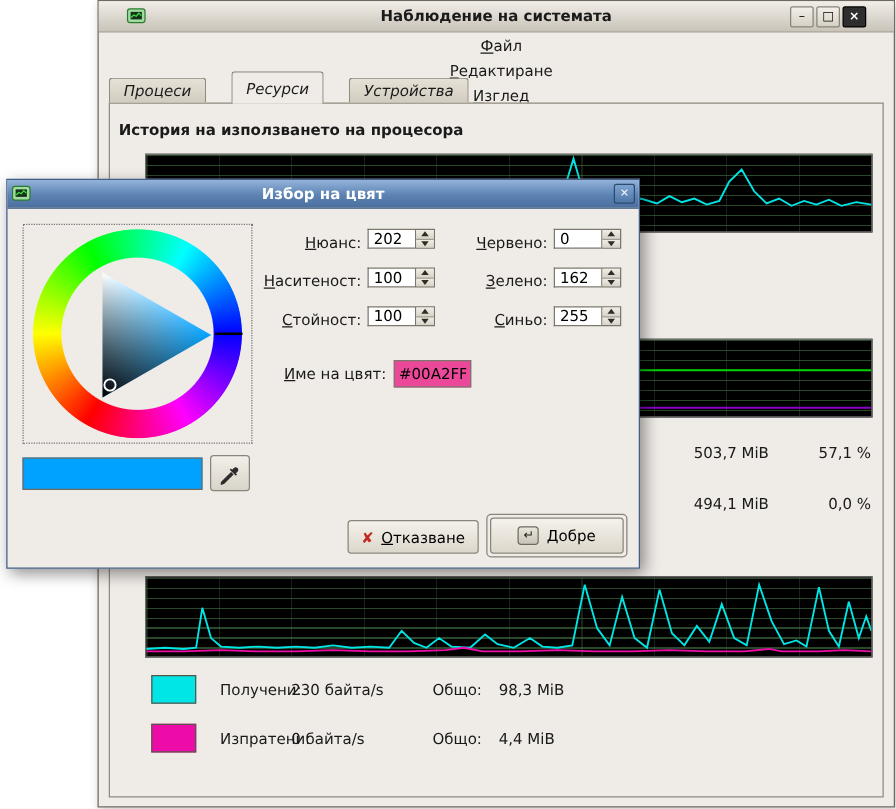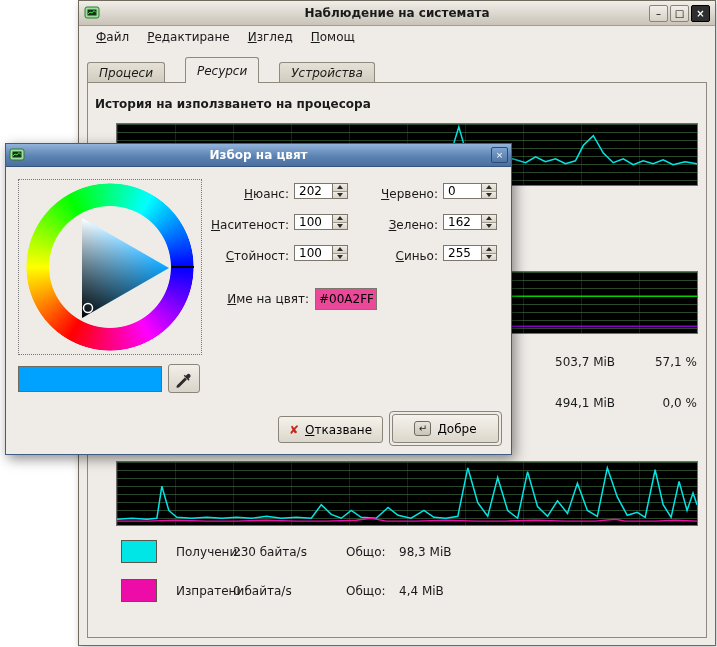--- a/index.html
+++ b/index.html
@@ -6,31 +6,31 @@
   body{
     width:717px;height:647px;position:relative;background:#fff;overflow:hidden;
     font-family:"DejaVu Sans","Liberation Sans",sans-serif;font-size:12px;color:#1a1a1a;
   }
 
   
   .main-window{position:absolute;left:78px;top:0;width:638px;height:646px;
     background:#efebe7;border:1px solid #6f6a60;box-shadow:2px 3px 8px rgba(0,0,0,.25);}
   .titlebar{position:absolute;left:0;top:0;right:0;height:25px;
     background:linear-gradient(#f1eee8,#c9c3b8);border-bottom:1px solid #a39e93;
-    display:flex;align-items:center;padding:0 5px;gap:38px;}
+    display:flex;align-items:center;padding:0 22px;gap:38px;}
   .titlebar .title{position:absolute;left:0;right:0;text-align:center;font-weight:bold;}
   .app-icon{width:16px;height:16px;z-index:1;display:inline-block;}
   .win-controls{margin-left:auto;display:flex;gap:2px;z-index:1;}
   .win-btn{width:19px;height:17px;font-size:10px;line-height:15px;text-align:center;
     background:linear-gradient(#f2efe9,#d6d1c6);border:1px solid #8a857a;border-radius:2px;
     font-family:inherit;cursor:default;}
   .win-btn.close{background:#2e2e2e;color:#fff;border-color:#000;font-weight:bold;}
 
   .menubar{position:absolute;left:0;top:26px;right:0;height:24px;display:flex;
-    padding-left:8px;}
+    align-items:center;padding-left:8px;flex-direction:column;}
   .menu-item{padding:3px 9px;}
   .mnemonic{display:inline-block;}
   .mnemonic::first-letter{text-decoration:underline;}
 
   .tabs{position:absolute;left:8px;top:55px;height:27px;display:flex;align-items:flex-end;z-index:2;}
   .tab{height:20px;line-height:20px;padding:0 11px;margin-right:20px;margin-bottom:1px;
     background:linear-gradient(#e6e1d6,#d2ccc0);border:1px solid #8f8a7f;border-bottom:none;
     border-radius:3px 3px 0 0;font-style:italic;}
   .tab.active{height:26px;line-height:26px;background:#efebe7;margin-bottom:0;}
   .notebook{position:absolute;left:8px;top:81px;width:620px;height:556px;

